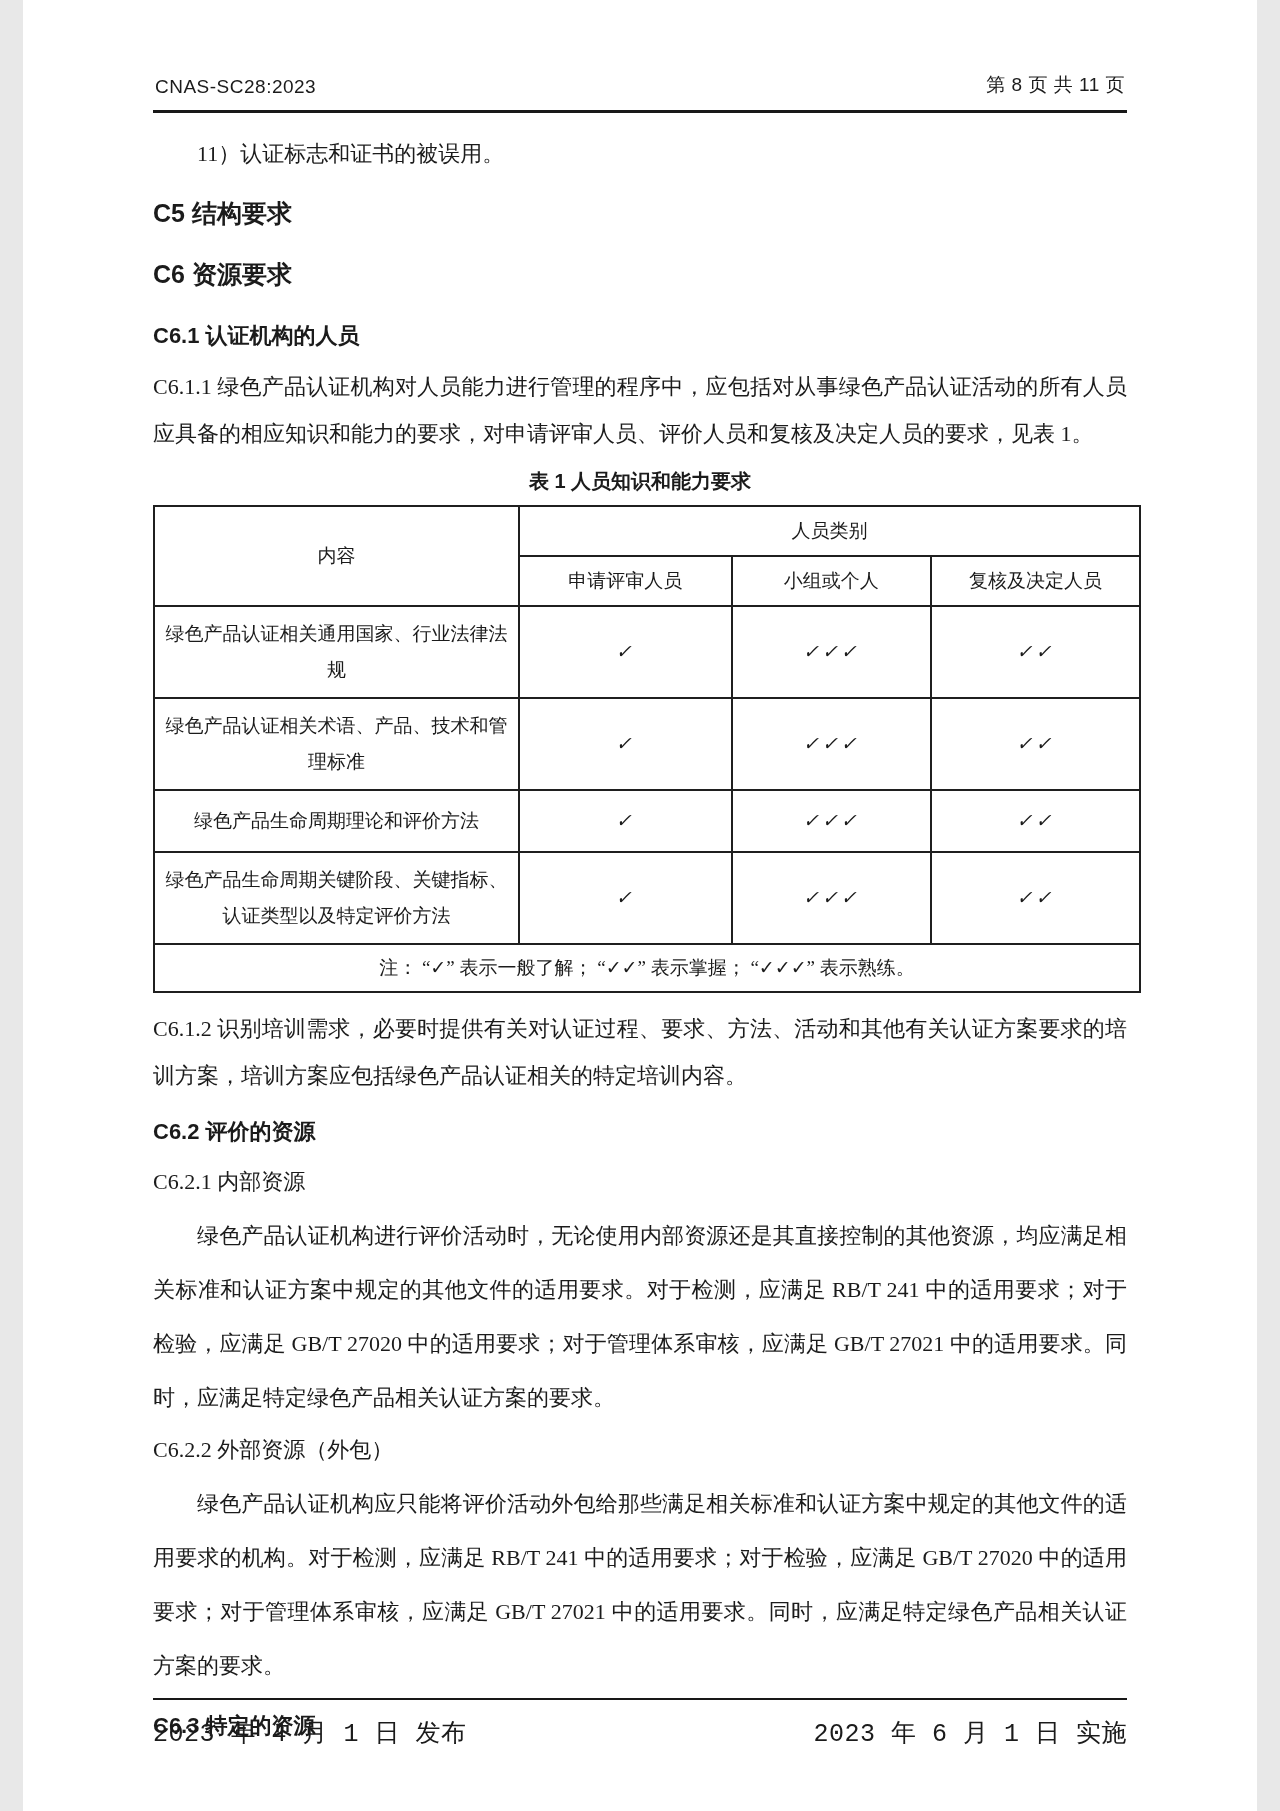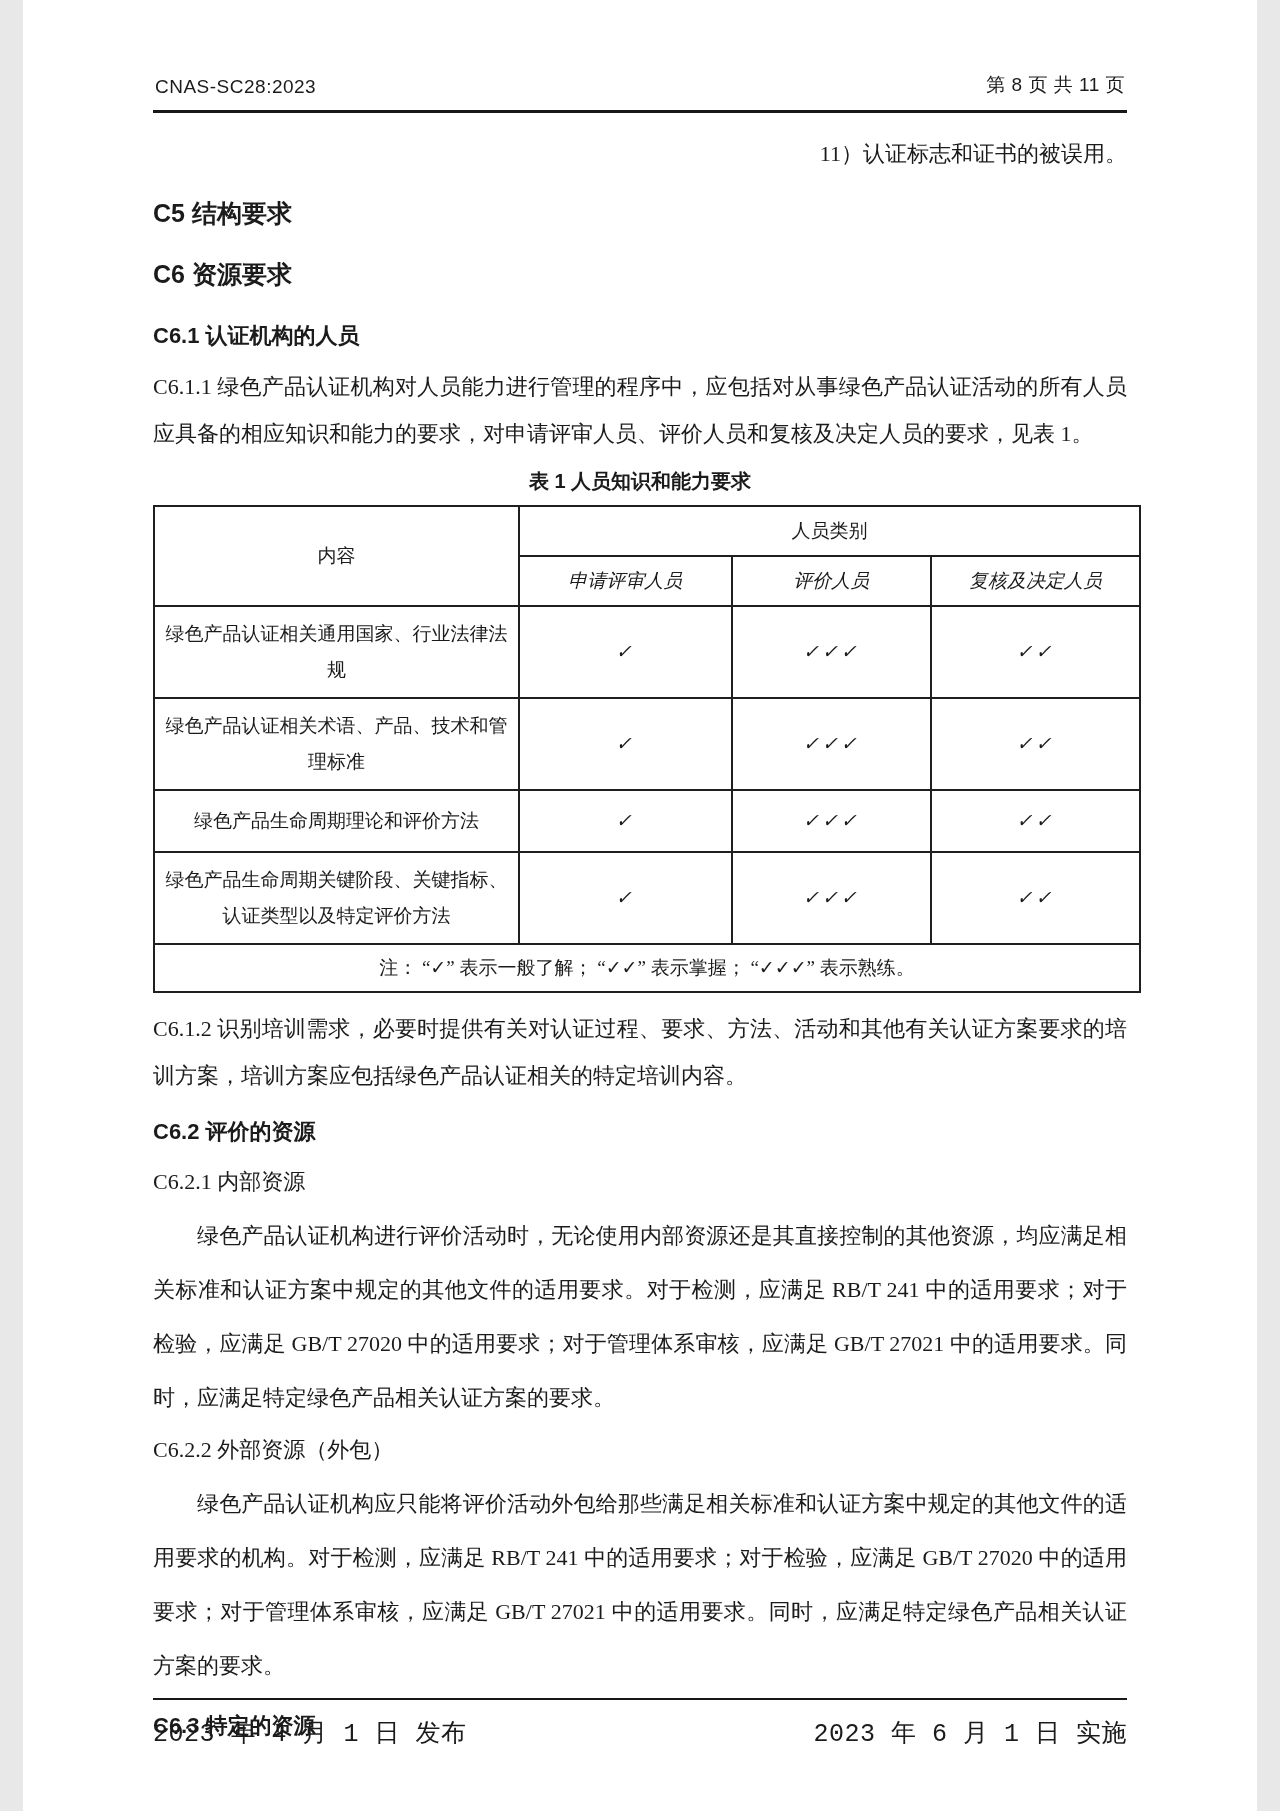--- a/index.html
+++ b/index.html
@@ -15,21 +15,21 @@
   
   .doc-header{
     display:flex;justify-content:space-between;align-items:flex-end;
     padding:0 132px;margin-top:72px;
     font-family:"Liberation Sans","DejaVu Sans",sans-serif;
     font-size:19px;letter-spacing:.5px;
   }
   .header-rule{height:3px;background:#181818;margin:12px 130px 0 130px;}
   
   .content{padding:0 130px;}
-  .li-item{margin:26px 0 0 0;font-size:22px;text-indent:2em;text-align:right;}
+  .li-item{margin:26px 0 0 0;font-size:22px;text-indent:2em;}
   .h-major{
     margin:28px 0 0 0;font-size:25px;font-weight:bold;
     font-family:"Liberation Sans","DejaVu Sans",sans-serif;
   }
   .h-minor{
     margin:30px 0 0 0;font-size:22px;font-weight:bold;
     font-family:"Liberation Sans","DejaVu Sans",sans-serif;
   }
   .h-plain{margin:20px 0 0 0;font-size:22px;font-weight:normal;}
   .para{
@@ -49,21 +49,21 @@
     font-size:19px;
   }
   table.comp th,table.comp td{
     border:2px solid #1f1f1f;
     text-align:center;vertical-align:middle;
     font-weight:normal;
     padding:6px 4px;
     line-height:1.9;
   }
   table.comp .group-h{height:38px;}
-  table.comp .sub-h{height:46px;font-style:italic;}
+  table.comp .sub-h{height:46px;}
   table.comp td.c-cell{height:78px;}
   table.comp td.c-cell.single{height:48px;}
   table.comp td.mark{font-style:italic;letter-spacing:3px;font-size:19px;}
   table.comp td.note-cell{
     text-align:center;padding:6px 12px;height:34px;font-size:19px;line-height:1.6;
   }
   
   .doc-footer{
     position:absolute;left:130px;right:130px;bottom:62px;
     border-top:2px solid #181818;
@@ -104,21 +104,21 @@
         <col style="width:20.2%">
         <col style="width:21.2%">
       </colgroup>
       <thead>
         <tr class="group-h">
           <th rowspan="2">内容</th>
           <th colspan="3">人员类别</th>
         </tr>
         <tr class="sub-h">
           <th>申请评审人员</th>
-          <th>评价人员</th>
+          <th>小组或个人</th>
           <th>复核及决定人员</th>
         </tr>
       </thead>
       <tbody>
         <tr>
           <td class="c-cell">绿色产品认证相关通用国家、行业法律法规</td>
           <td class="mark">✓</td>
           <td class="mark">✓✓✓</td>
           <td class="mark">✓✓</td>
         </tr>

